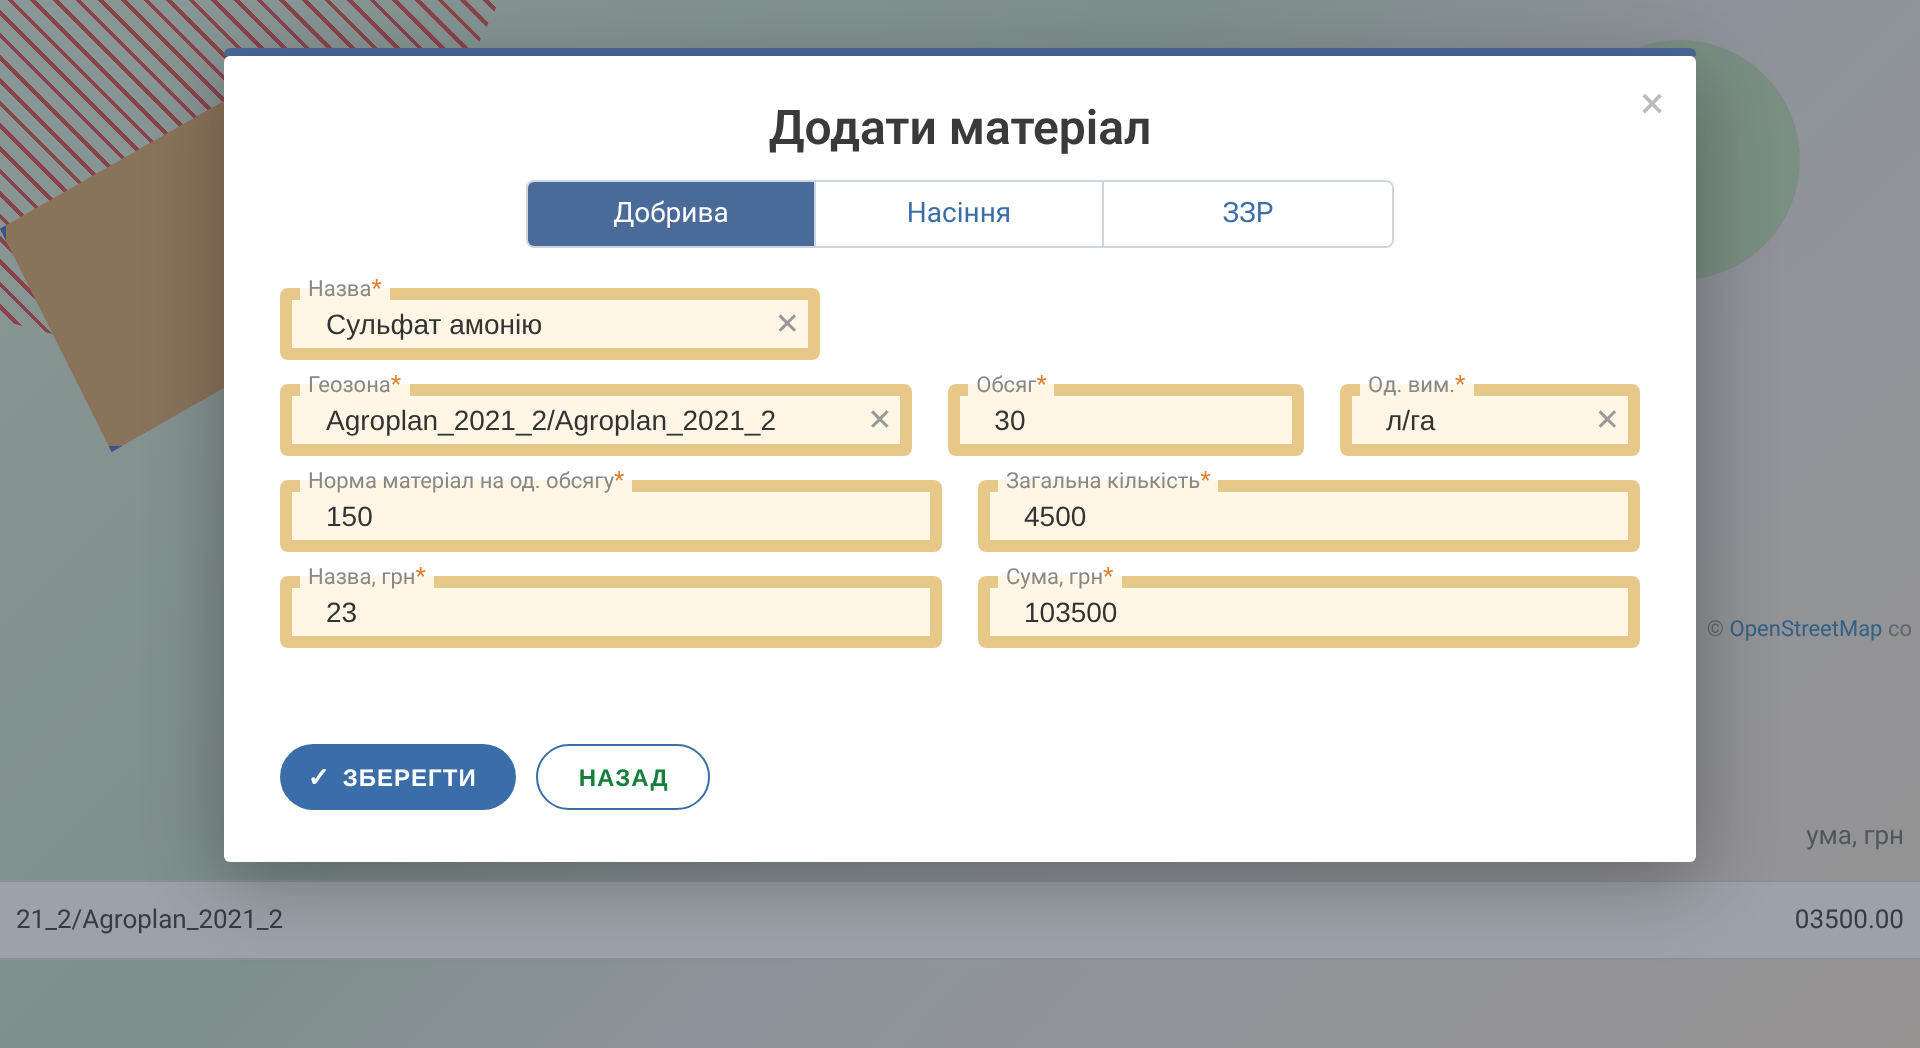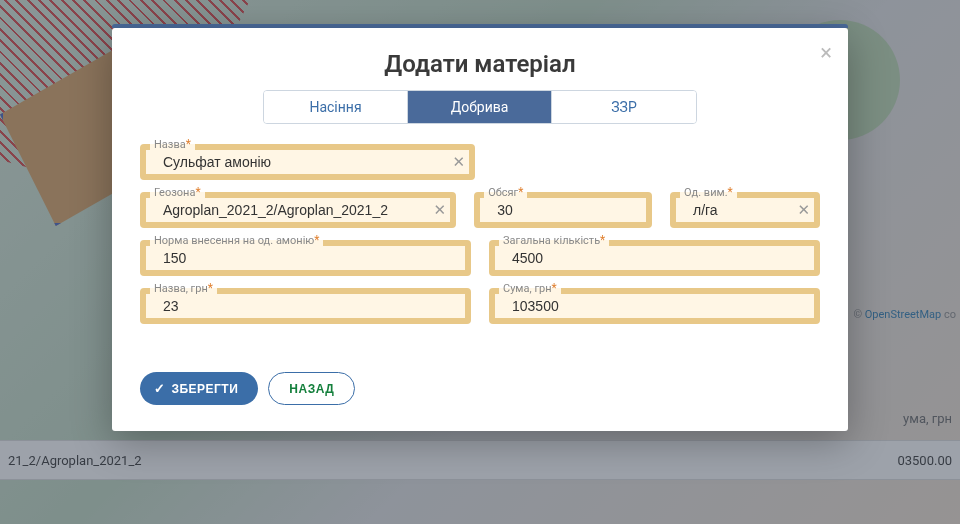--- a/index.html
+++ b/index.html
@@ -184,21 +184,21 @@
     }
     .clear-icon {
       position: absolute;
       right: 10px;
       top: 50%;
       transform: translateY(-50%);
       color: #999;
       font-size: 15px;
       cursor: pointer;
     }
-    .row-name { width: 335px; flex: none; border-radius: 14px; }
+    .row-name { width: 270px; flex: none; border-radius: 14px; }
     .modal-actions {
       display: flex;
       gap: 10px;
       margin-top: 48px;
     }
     .btn-primary {
       background: #3b6ea8;
       color: #fff;
       border: none;
       border-radius: 18px;
@@ -250,22 +250,22 @@
 <div class="overlay"></div>
 
 <div class="modal-top-bar"></div>
 <div class="modal">
   <div class="close-btn">×</div>
 
   <h2 class="modal-title">Додати матеріал</h2>
 
   <div class="tabs">
     <div class="tab-group">
+      <div class="tab active">Добрива</div>
       <div class="tab">Насіння</div>
-      <div class="tab active">Добрива</div>
       <div class="tab">ЗЗР</div>
     </div>
   </div>
 
   <div class="form-row">
     <div class="field highlight row-name">
       <div class="field-label"><span>Назва</span><span class="req">*</span></div>
       <input class="field-input" value="Сульфат амонію" style="">
       <span class="clear-icon">✕</span>
     </div>
@@ -283,21 +283,21 @@
     </div>
     <div class="field highlight unit-field">
       <div class="field-label"><span>Од. вим.</span><span class="req">*</span></div>
       <input class="field-input" value="л/га" style="">
       <span class="clear-icon">✕</span>
     </div>
   </div>
 
   <div class="form-row">
     <div class="field highlight half">
-      <div class="field-label"><span>Норма внесення на од. амонію</span><span class="req">*</span></div>
+      <div class="field-label"><span>Норма матеріал на од. обсягу</span><span class="req">*</span></div>
       <input class="field-input" value="150" style="">
     </div>
     <div class="field highlight half">
       <div class="field-label"><span>Загальна кількість</span><span class="req">*</span></div>
       <input class="field-input" value="4500" style="">
     </div>
   </div>
 
   <div class="form-row">
     <div class="field highlight half">

